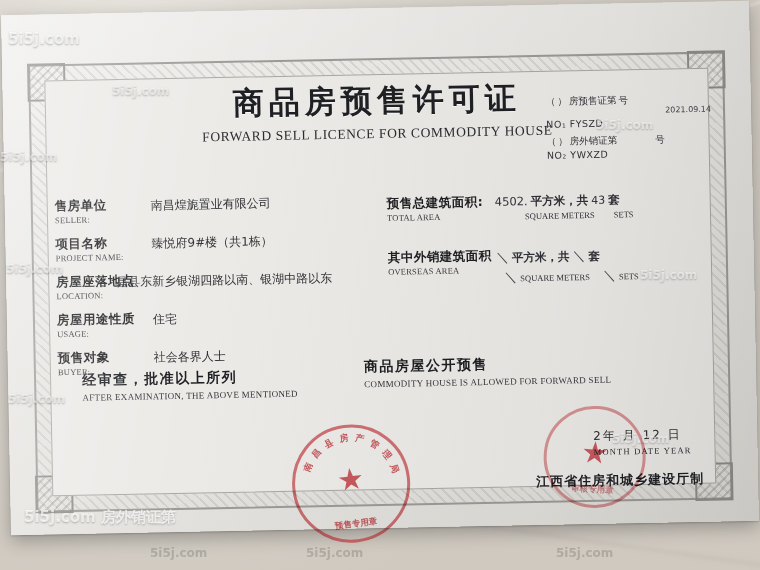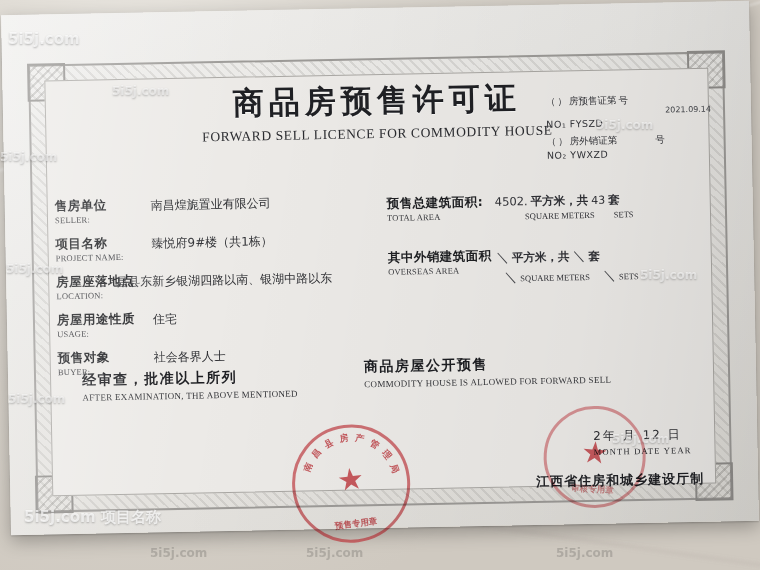--- a/index.html
+++ b/index.html
@@ -331,18 +331,18 @@
   </div>
 
   <div class="wm" style="left:8px;top:30px;">5i5j.com</div>
   <div class="wm small" style="left:112px;top:84px;">5i5j.com</div>
   <div class="wm small" style="left:0px;top:150px;">5i5j.com</div>
   <div class="wm small" style="left:6px;top:262px;">5i5j.com</div>
   <div class="wm small" style="left:8px;top:392px;">5i5j.com</div>
   <div class="wm small" style="left:596px;top:118px;">5i5j.com</div>
   <div class="wm small" style="left:640px;top:268px;">5i5j.com</div>
   <div class="wm small" style="left:612px;top:432px;">5i5j.com</div>
-  <div class="wm" style="left:24px;top:508px;">5i5j.com 项目名称</div>
+  <div class="wm" style="left:24px;top:508px;">5i5j.com 房外销证第</div>
   <div class="wm small dark" style="left:150px;top:546px;">5i5j.com</div>
   <div class="wm small dark" style="left:306px;top:546px;">5i5j.com</div>
   <div class="wm small dark" style="left:556px;top:546px;">5i5j.com</div>
 
 </div>
 
 </body></html>

